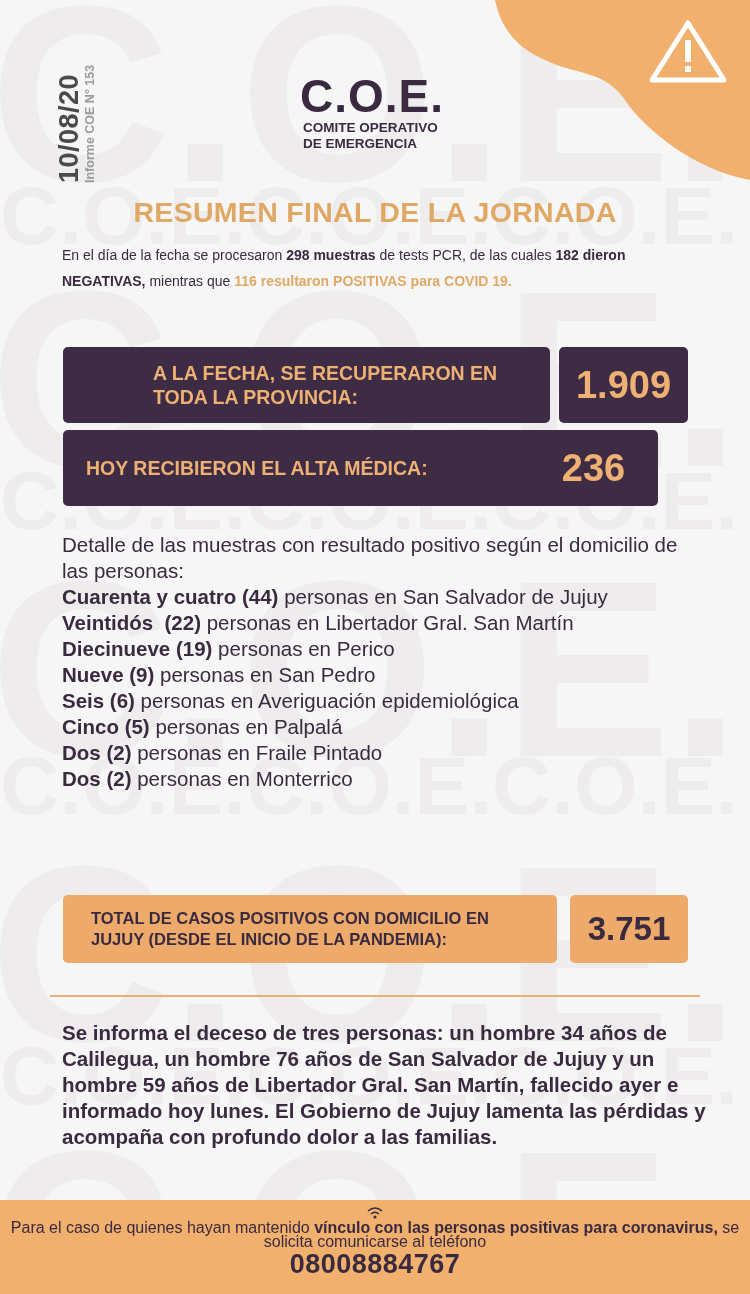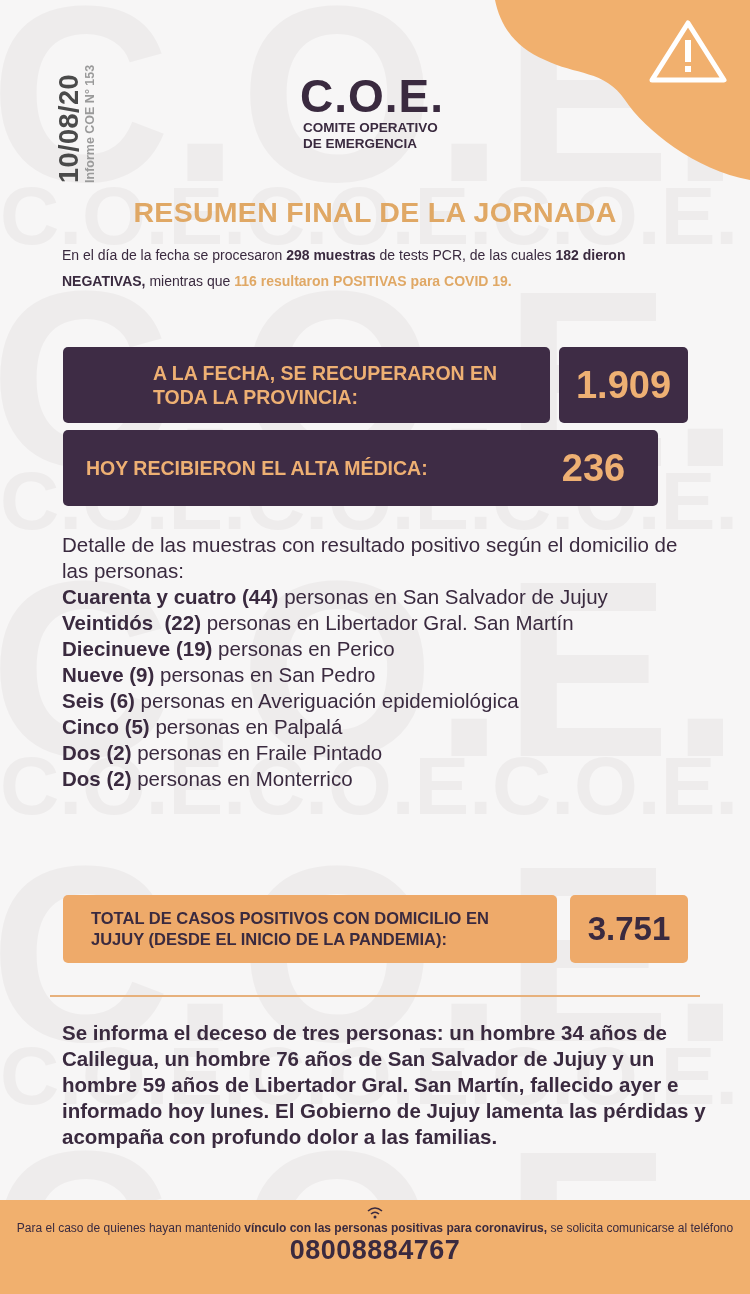--- a/index.html
+++ b/index.html
@@ -87,21 +87,21 @@
   }
   .footer {
     position: absolute; z-index: 2;
     left: 0; top: 1200px; width: 750px; height: 94px;
     background: #f1b06e;
     text-align: center;
   }
   .wifi { display: block; margin: 7px auto 0; width: 16px; height: 12px; }
   .foot-text {
     font-family: "Liberation Sans", sans-serif;
-    font-size: 12px; line-height: 14px; color: #3a2a3f;
+    font-size: 16px; line-height: 14px; color: #3a2a3f;
     margin-top: 2px;
   }
   .foot-text b { font-weight: 700; }
   .phone {
     font-family: "Liberation Sans", sans-serif; font-weight: 700;
     font-size: 27px; color: #3a2a3f; line-height: 30px; letter-spacing: 0.5px;
   }
 </style>
 </head>
 <body>

